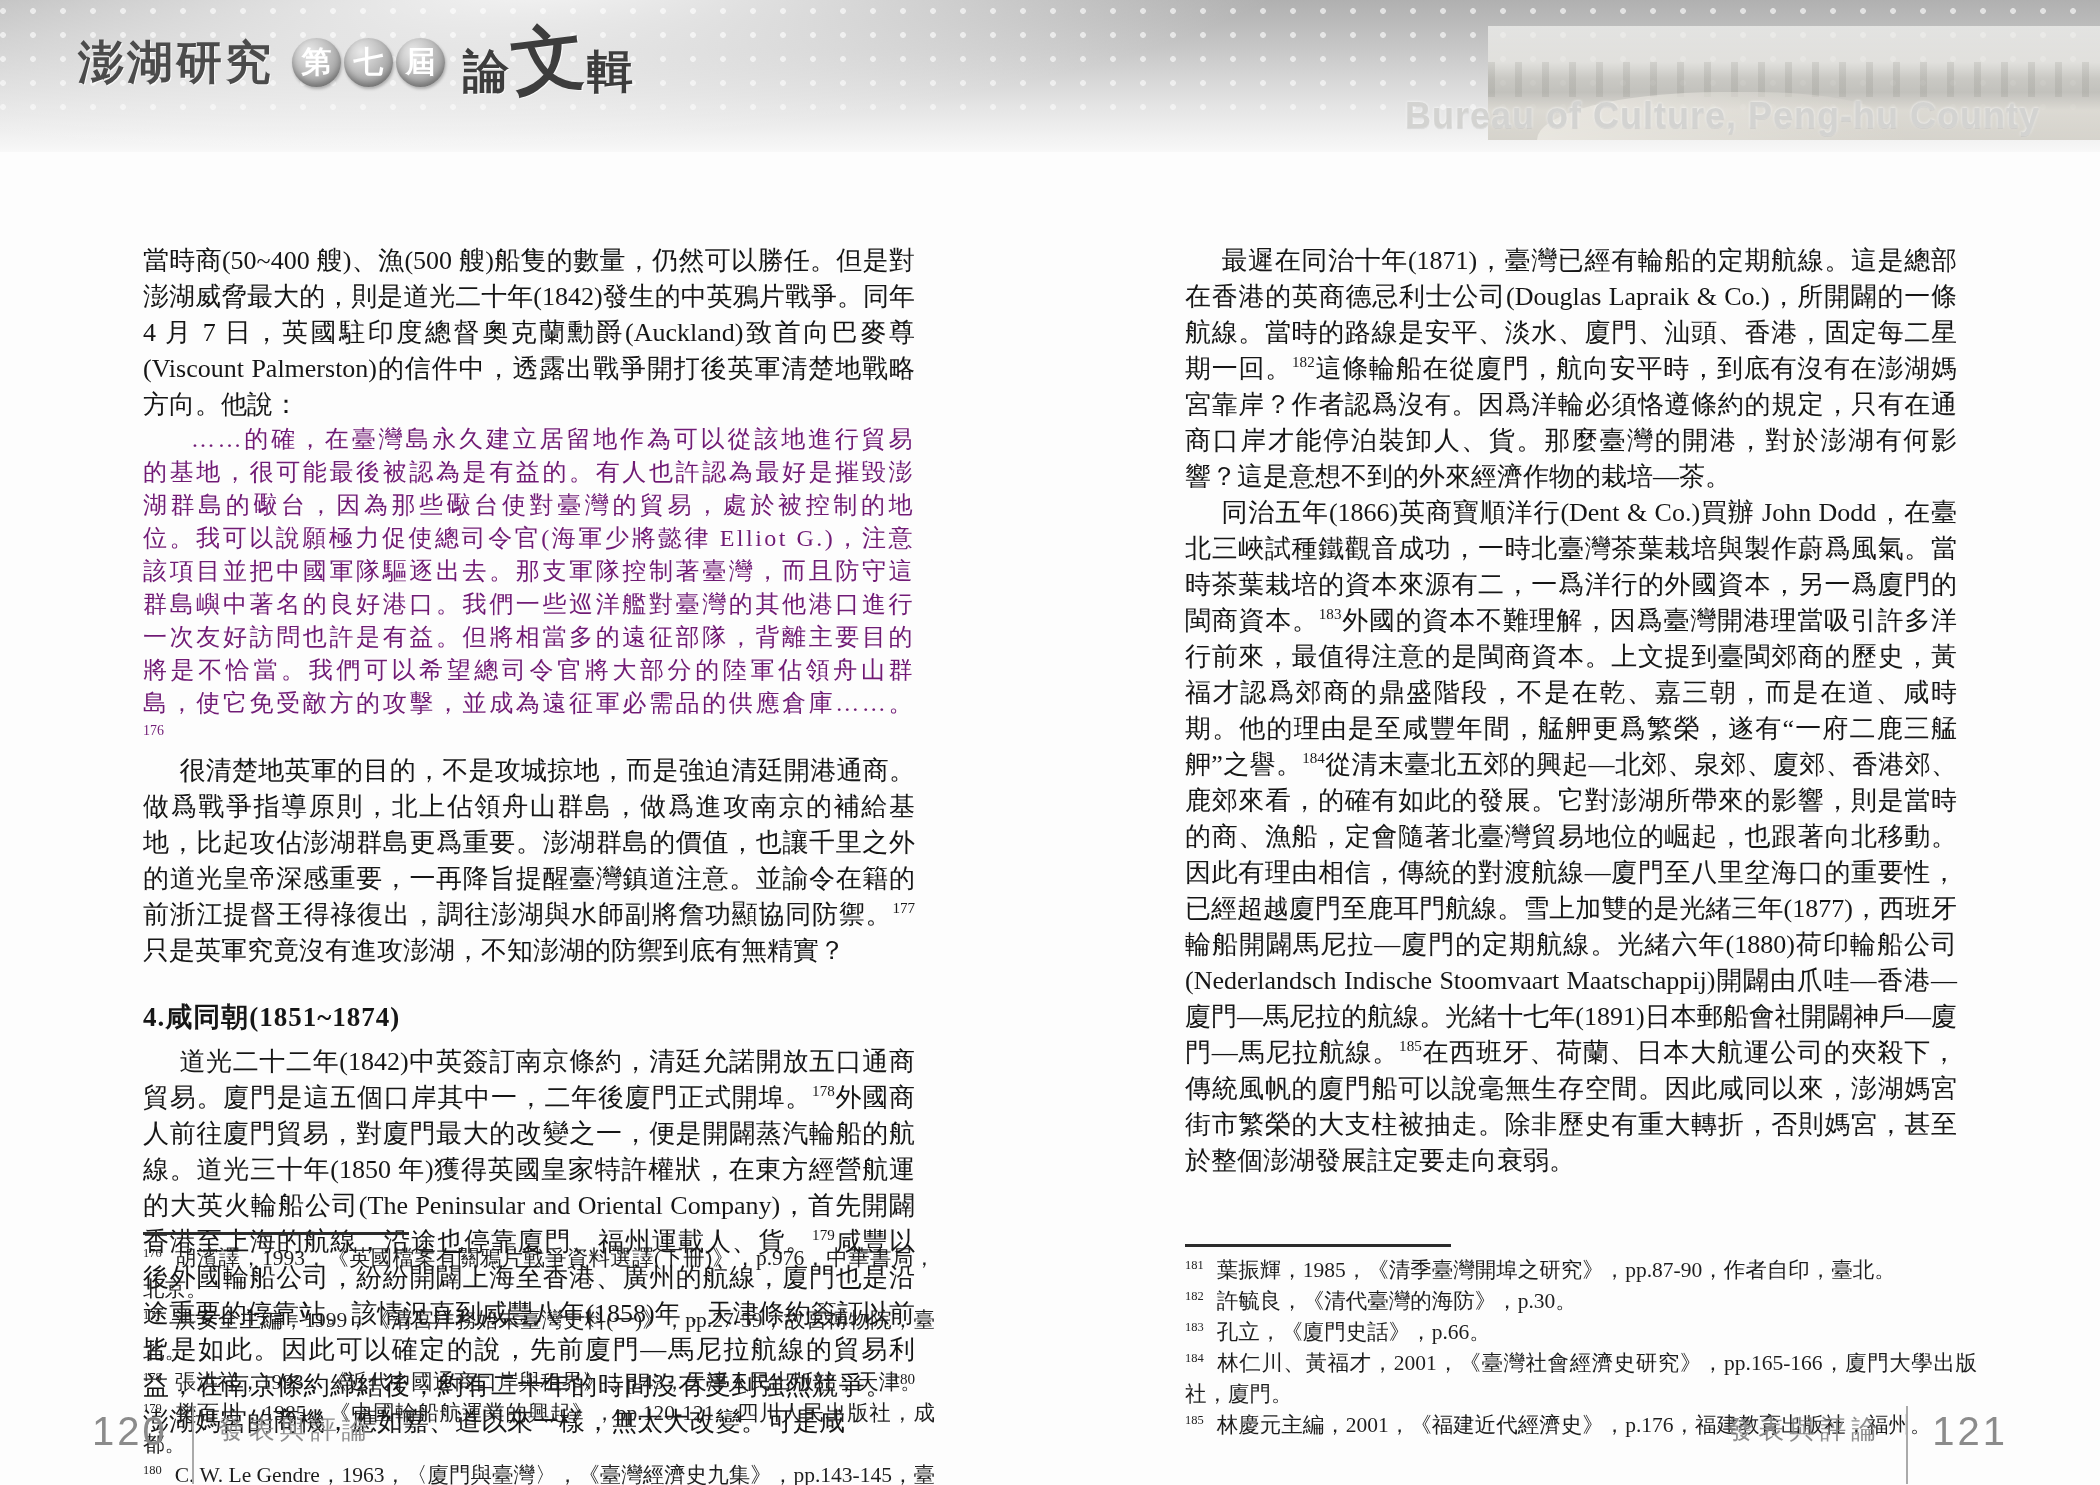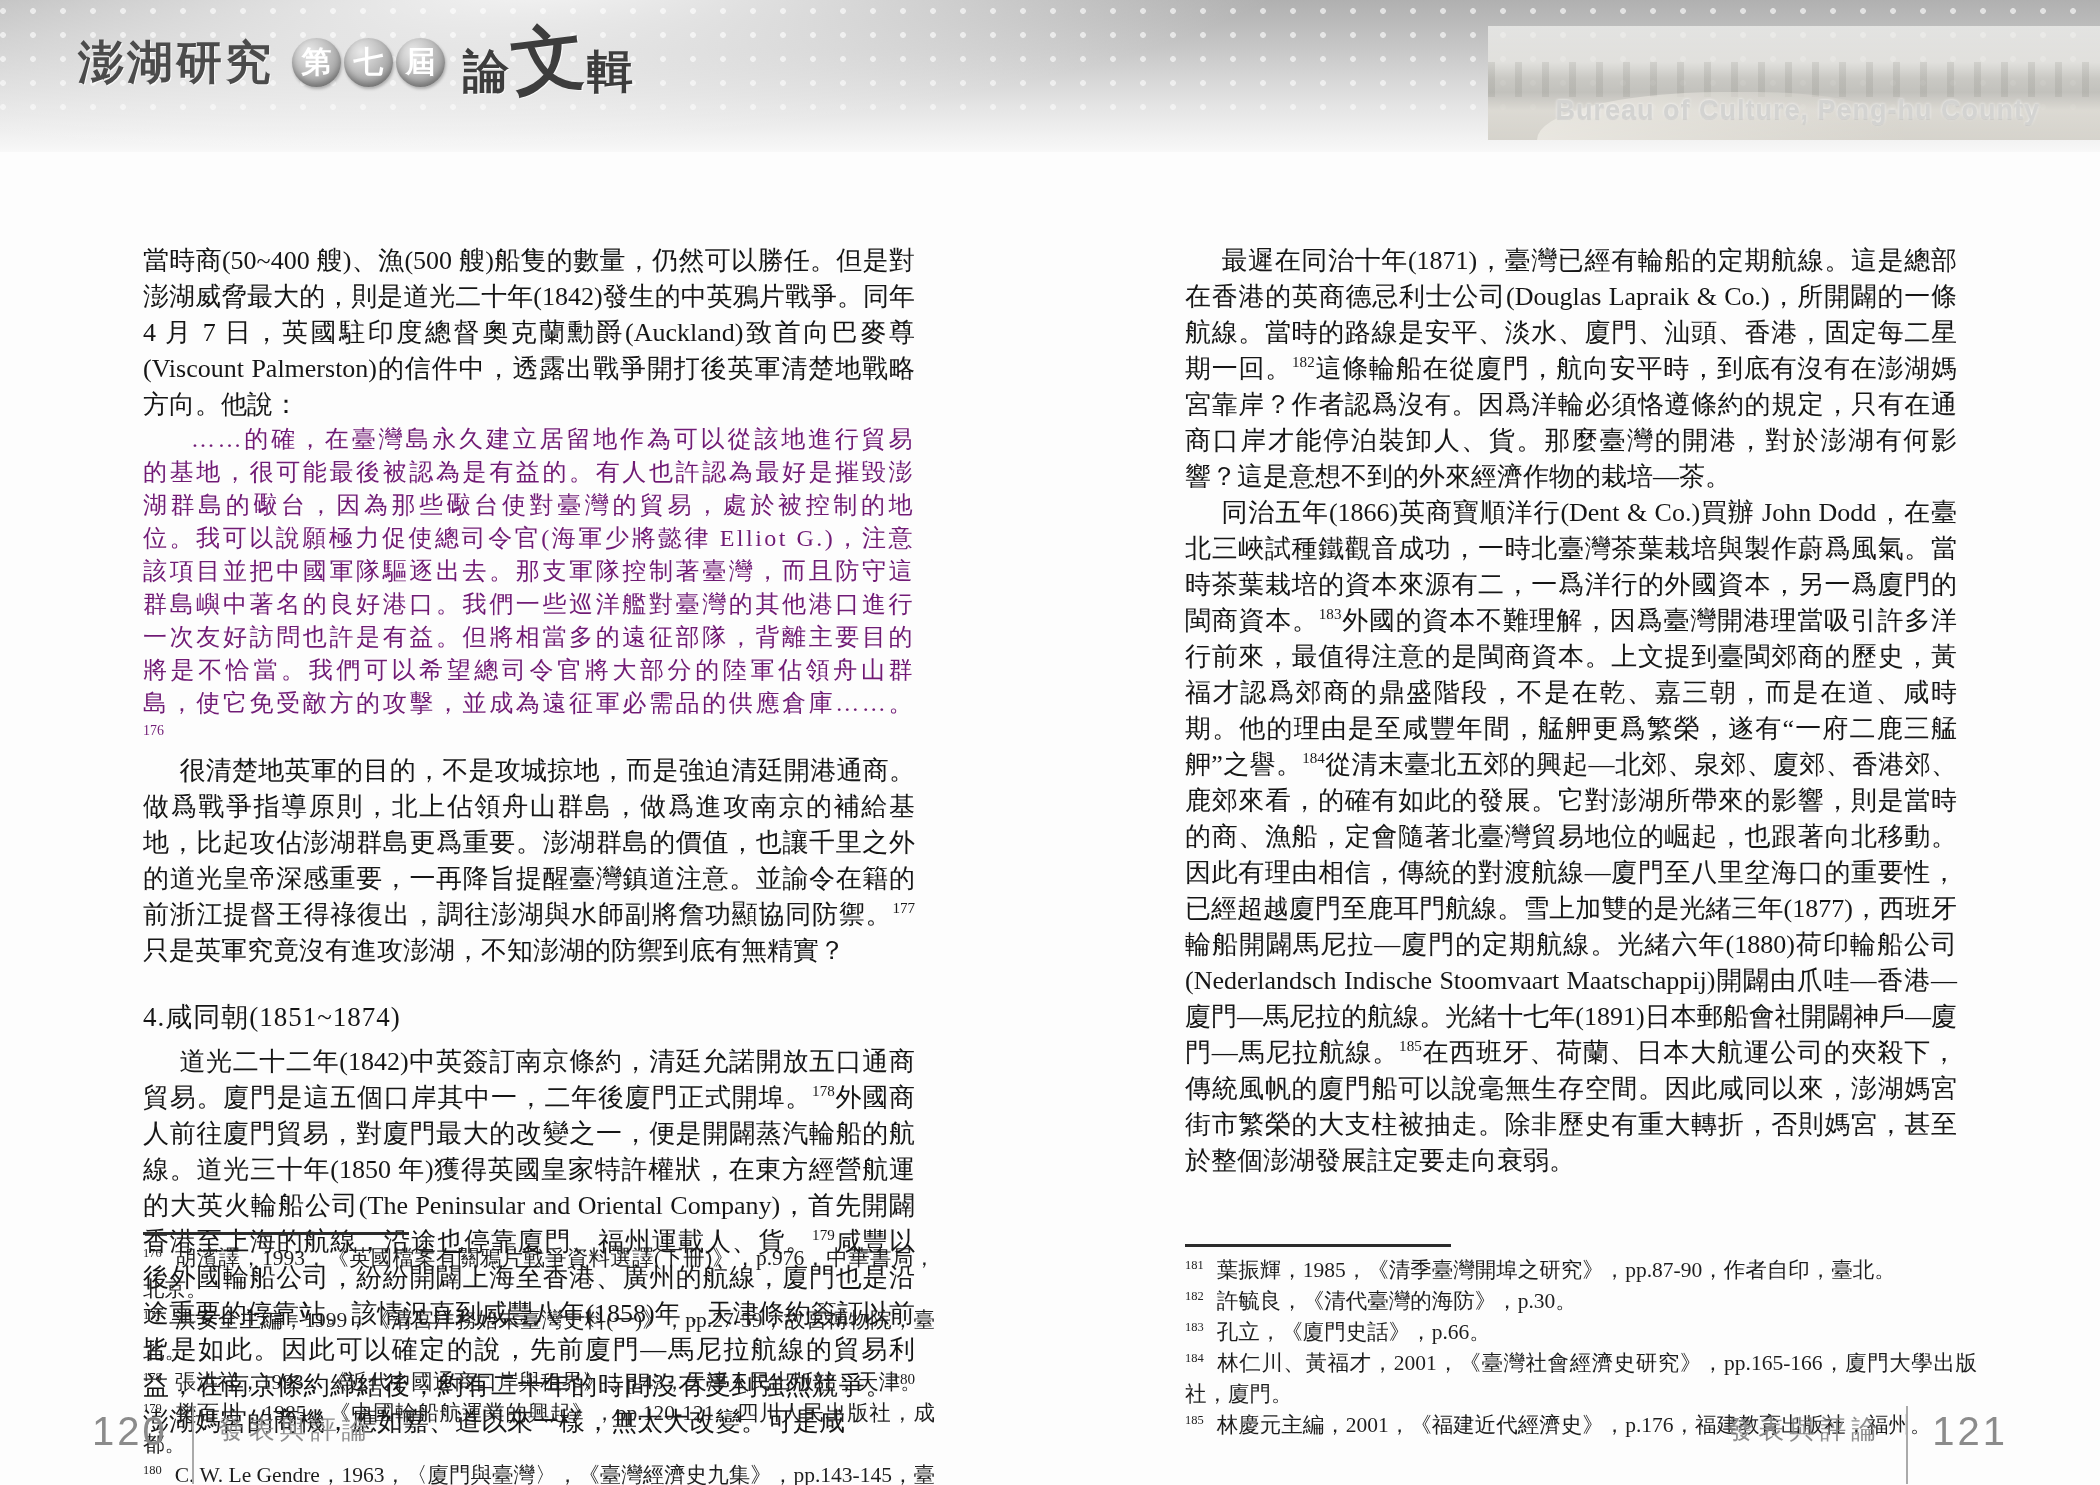--- a/index.html
+++ b/index.html
@@ -27,21 +27,21 @@
   .vol .ch{font-size:46px;line-height:1;text-shadow:1px 1px 0 rgba(255,255,255,.7);}
   .vol .big{font-size:72px;line-height:.85;transform:rotate(-7deg);margin:0 3px 4px;}
   .header-photo{position:absolute;top:26px;right:0;width:612px;height:114px;opacity:.8;z-index:1;
      background:linear-gradient(180deg,#ededeb 0%,#e6e5e1 32%,#c7c6c0 46%,#bcbbb5 58%,#dad7cf 74%,#cfccc3 100%);}
   .header-photo::before{content:"";position:absolute;left:0;right:0;top:32%;height:30%;
      background:repeating-linear-gradient(90deg,rgba(92,92,82,.30) 0 7px,rgba(0,0,0,0) 7px 27px);opacity:.5;}
   .header-photo::after{content:"";position:absolute;left:8%;bottom:0;width:60%;height:42%;
      background:linear-gradient(100deg,rgba(235,232,224,.9),rgba(210,206,196,.2));
      border-radius:50% 40% 0 0/100% 80% 0 0;}
   .header-en{position:absolute;top:95px;right:60px;z-index:4;
-     font-family:"Liberation Sans",sans-serif;font-size:27px;font-weight:bold;
+     font-family:"Liberation Sans",sans-serif;font-size:36px;font-weight:bold;
      color:#d3d3d1;letter-spacing:1px;text-shadow:0 0 3px rgba(255,255,255,.95),0 1px 1px rgba(120,120,120,.35);}
 
   
   .col{position:absolute;top:243px;width:772px;font-size:26px;line-height:36px;
        text-align:justify;color:#161616;}
   .col-left{left:143px;} .col-right{left:1185px;}
   .col p{margin:0;}
   .indent{text-indent:1.4em;}
   .quote{margin:25px 0;font-size:24px;line-height:33px;letter-spacing:2.5px;
          text-indent:2em;color:#701a75;}
@@ -83,21 +83,21 @@
         <span class="ch">輯</span>
       </span>
     </div>
     <div class="header-en">Bureau of Culture, Peng-hu County</div>
   </header>
 
   <main class="col col-left">
     <p>當時商(50~400 艘)、漁(500 艘)船隻的數量，仍然可以勝任。但是對澎湖威脅最大的，則是道光二十年(1842)發生的中英鴉片戰爭。同年 4 月 7 日，英國駐印度總督奧克蘭勳爵(Auckland)致首向巴麥尊(Viscount Palmerston)的信件中，透露出戰爭開打後英軍清楚地戰略方向。他說：</p>
     <p class="quote">……的確，在臺灣島永久建立居留地作為可以從該地進行貿易的基地，很可能最後被認為是有益的。有人也許認為最好是摧毀澎湖群島的礮台，因為那些礮台使對臺灣的貿易，處於被控制的地位。我可以說願極力促使總司令官(海軍少將懿律 Elliot G.)，注意該項目並把中國軍隊驅逐出去。那支軍隊控制著臺灣，而且防守這群島嶼中著名的良好港口。我們一些巡洋艦對臺灣的其他港口進行一次友好訪問也許是有益。但將相當多的遠征部隊，背離主要目的將是不恰當。我們可以希望總司令官將大部分的陸軍佔領舟山群島，使它免受敵方的攻擊，並成為遠征軍必需品的供應倉庫……。<sup>176</sup></p>
     <p class="indent">很清楚地英軍的目的，不是攻城掠地，而是強迫清廷開港通商。做爲戰爭指導原則，北上佔領舟山群島，做爲進攻南京的補給基地，比起攻佔澎湖群島更爲重要。澎湖群島的價值，也讓千里之外的道光皇帝深感重要，一再降旨提醒臺灣鎮道注意。並諭令在籍的前浙江提督王得祿復出，調往澎湖與水師副將詹功顯協同防禦。<sup>177</sup>只是英軍究竟沒有進攻澎湖，不知澎湖的防禦到底有無精實？</p>
-    <h2 class="heading" style="font-weight:normal;">4.咸同朝(1851~1874)</h2>
+    <h2 class="heading" style="font-weight:bold;">4.咸同朝(1851~1874)</h2>
     <p class="indent">道光二十二年(1842)中英簽訂南京條約，清廷允諾開放五口通商貿易。廈門是這五個口岸其中一，二年後廈門正式開埠。<sup>178</sup>外國商人前往廈門貿易，對廈門最大的改變之一，便是開闢蒸汽輪船的航線。道光三十年(1850 年)獲得英國皇家特許權狀，在東方經營航運的大英火輪船公司(The Peninsular and Oriental Company)，首先開闢香港至上海的航線，沿途也停靠廈門、福州運載人、貨。<sup>179</sup>咸豐以後外國輪船公司，紛紛開闢上海至香港、廣州的航線，廈門也是沿途重要的停靠站。該情況直到咸豐八年(1858)年，天津條約簽訂以前皆是如此。因此可以確定的說，先前廈門—馬尼拉航線的貿易利益，在南京條約締結後，約有二十年的時間沒有受到強烈競爭。<sup>180</sup>澎湖媽宮的商機，應如嘉、道以來一樣，無太大改變。可是咸</p>
   </main>
 
   <main class="col col-right">
     <p class="indent">最遲在同治十年(1871)，臺灣已經有輪船的定期航線。這是總部在香港的英商德忌利士公司(Douglas Lapraik &amp; Co.)，所開闢的一條航線。當時的路線是安平、淡水、廈門、汕頭、香港，固定每二星期一回。<sup>182</sup>這條輪船在從廈門，航向安平時，到底有沒有在澎湖媽宮靠岸？作者認爲沒有。因爲洋輪必須恪遵條約的規定，只有在通商口岸才能停泊裝卸人、貨。那麼臺灣的開港，對於澎湖有何影響？這是意想不到的外來經濟作物的栽培—茶。</p>
     <p class="indent">同治五年(1866)英商寶順洋行(Dent &amp; Co.)買辦 John Dodd，在臺北三峽試種鐵觀音成功，一時北臺灣茶葉栽培與製作蔚爲風氣。當時茶葉栽培的資本來源有二，一爲洋行的外國資本，另一爲廈門的閩商資本。<sup>183</sup>外國的資本不難理解，因爲臺灣開港理當吸引許多洋行前來，最值得注意的是閩商資本。上文提到臺閩郊商的歷史，黃福才認爲郊商的鼎盛階段，不是在乾、嘉三朝，而是在道、咸時期。他的理由是至咸豐年間，艋舺更爲繁榮，遂有“一府二鹿三艋舺”之譽。<sup>184</sup>從清末臺北五郊的興起—北郊、泉郊、廈郊、香港郊、鹿郊來看，的確有如此的發展。它對澎湖所帶來的影響，則是當時的商、漁船，定會隨著北臺灣貿易地位的崛起，也跟著向北移動。因此有理由相信，傳統的對渡航線—廈門至八里坌海口的重要性，已經超越廈門至鹿耳門航線。雪上加雙的是光緒三年(1877)，西班牙輪船開闢馬尼拉—廈門的定期航線。光緒六年(1880)荷印輪船公司(Nederlandsch Indische Stoomvaart Maatschappij)開闢由爪哇—香港—廈門—馬尼拉的航線。光緒十七年(1891)日本郵船會社開闢神戶—廈門—馬尼拉航線。<sup>185</sup>在西班牙、荷蘭、日本大航運公司的夾殺下，傳統風帆的廈門船可以說毫無生存空間。因此咸同以來，澎湖媽宮街市繁榮的大支柱被抽走。除非歷史有重大轉折，否則媽宮，甚至於整個澎湖發展註定要走向衰弱。</p>
   </main>
 
   <section class="footnotes footnotes-left">
     <div class="fn-rule"></div>

